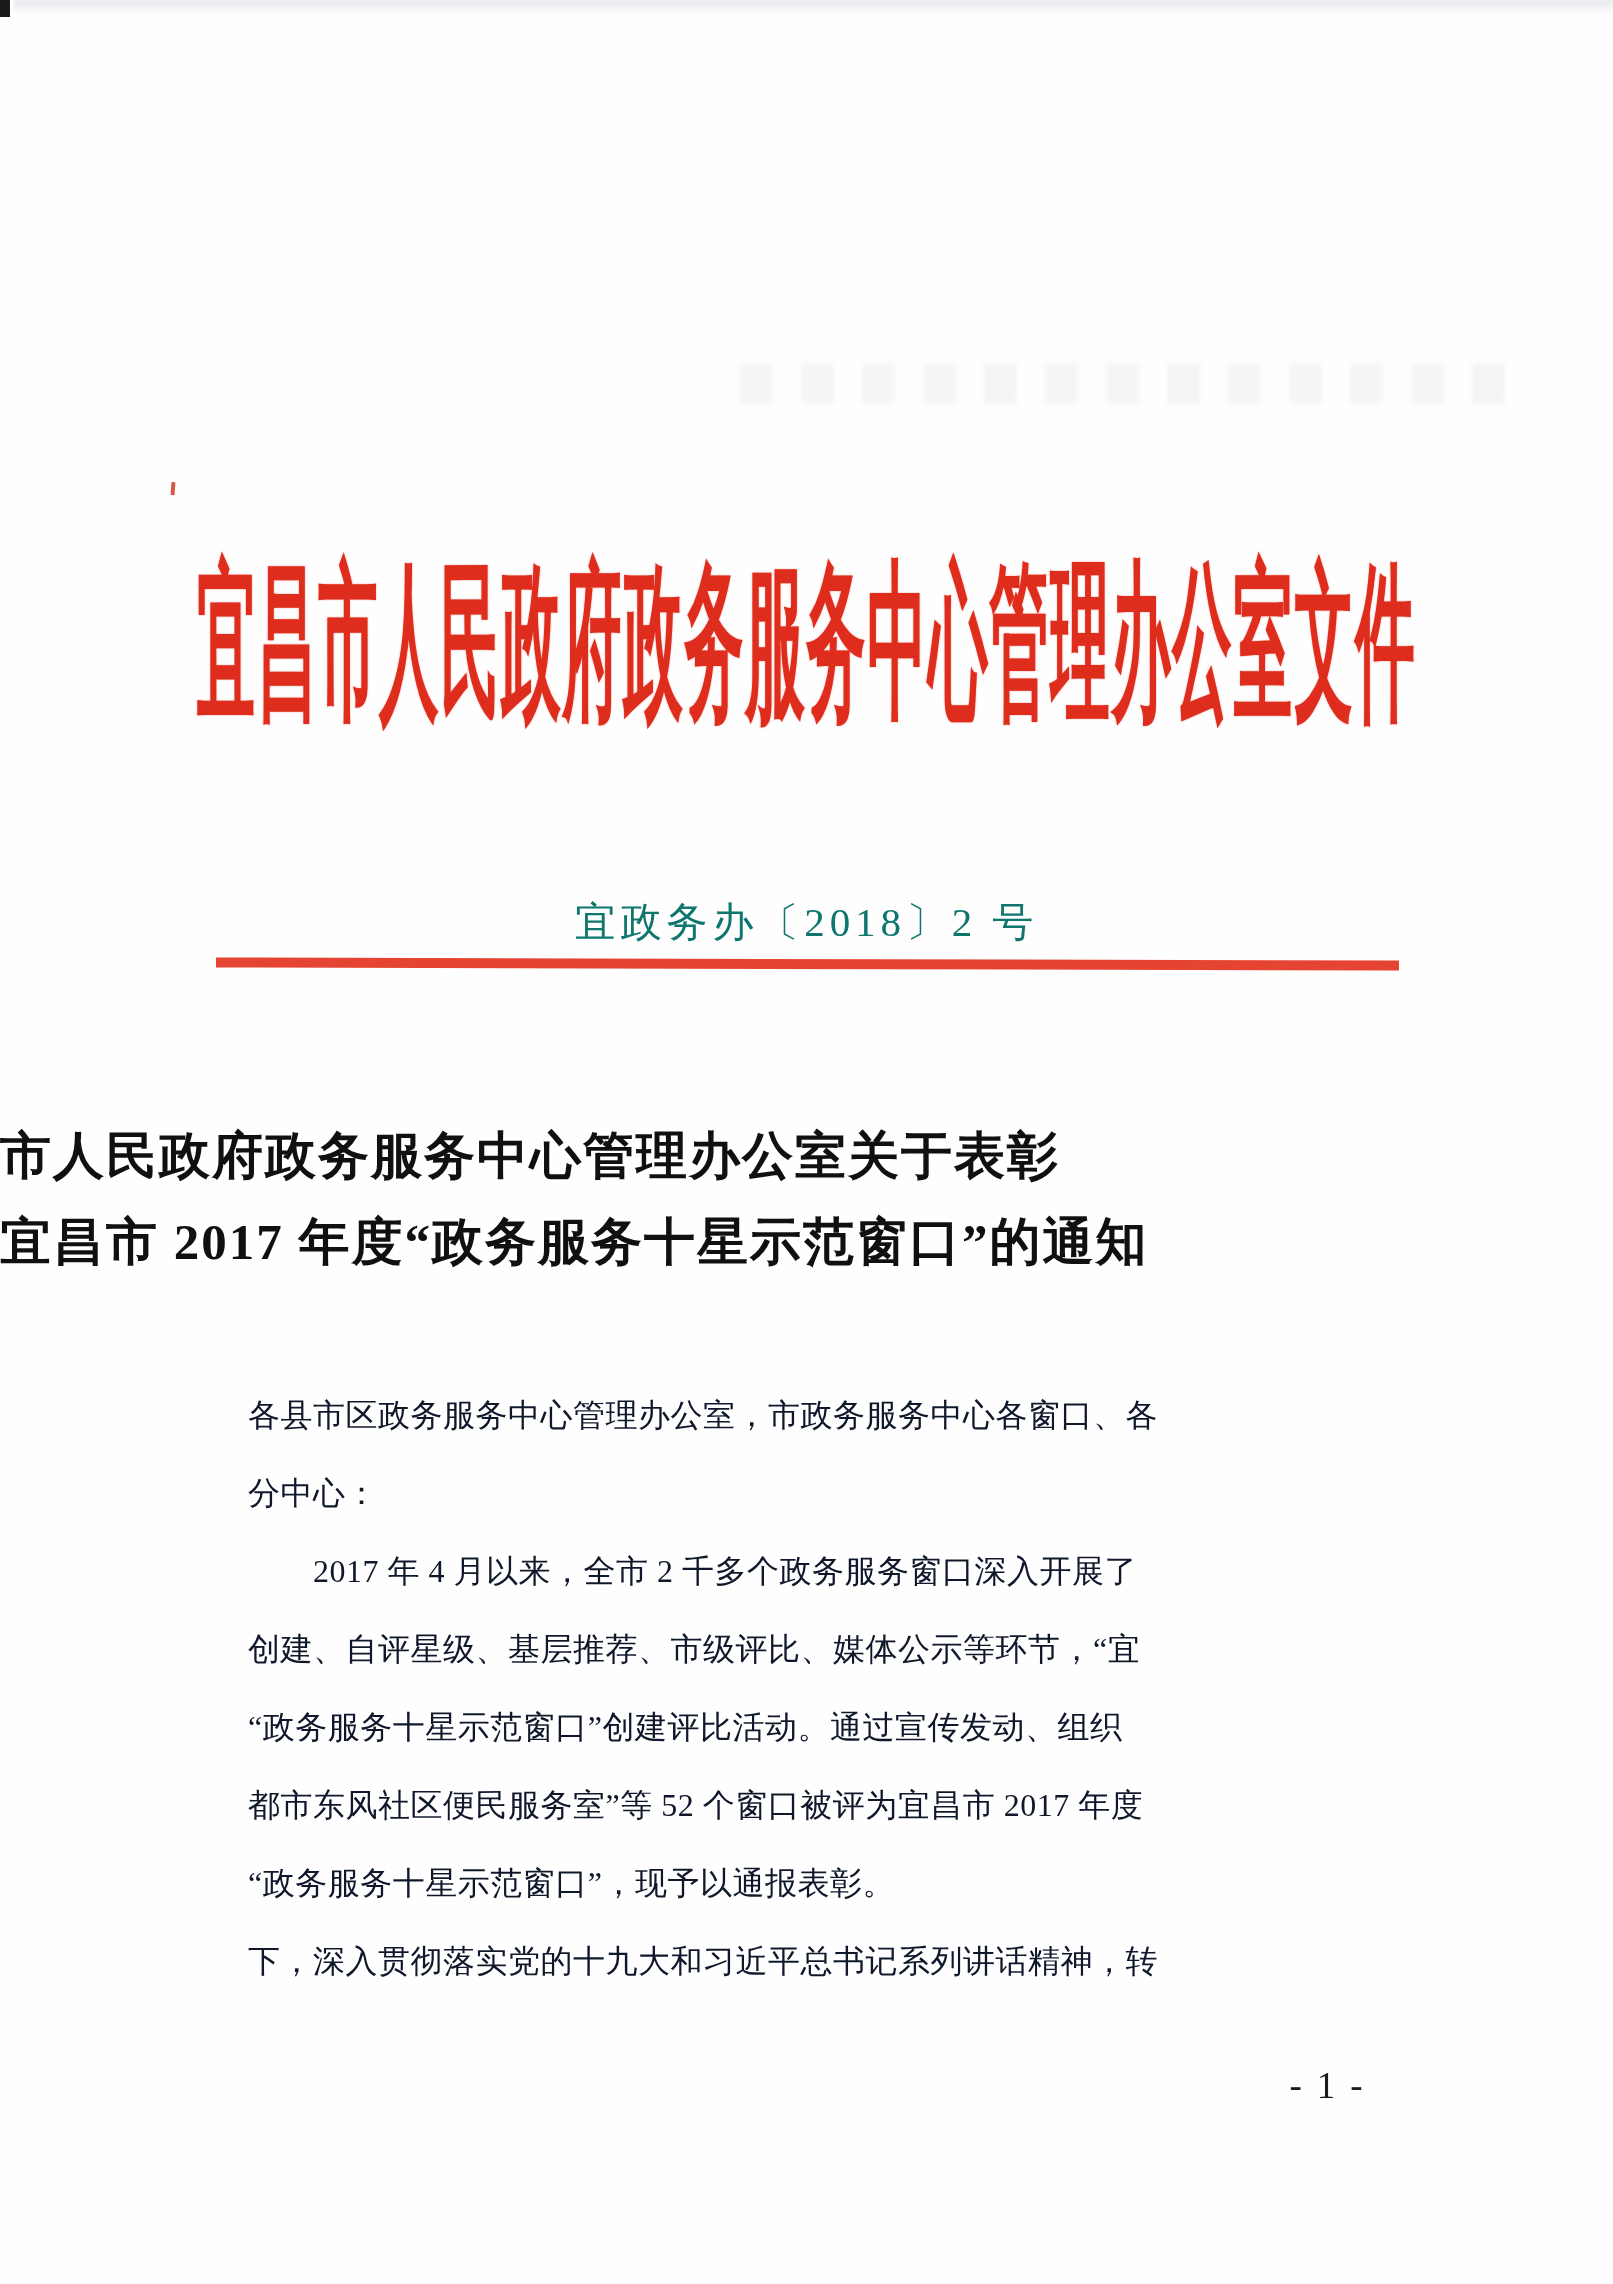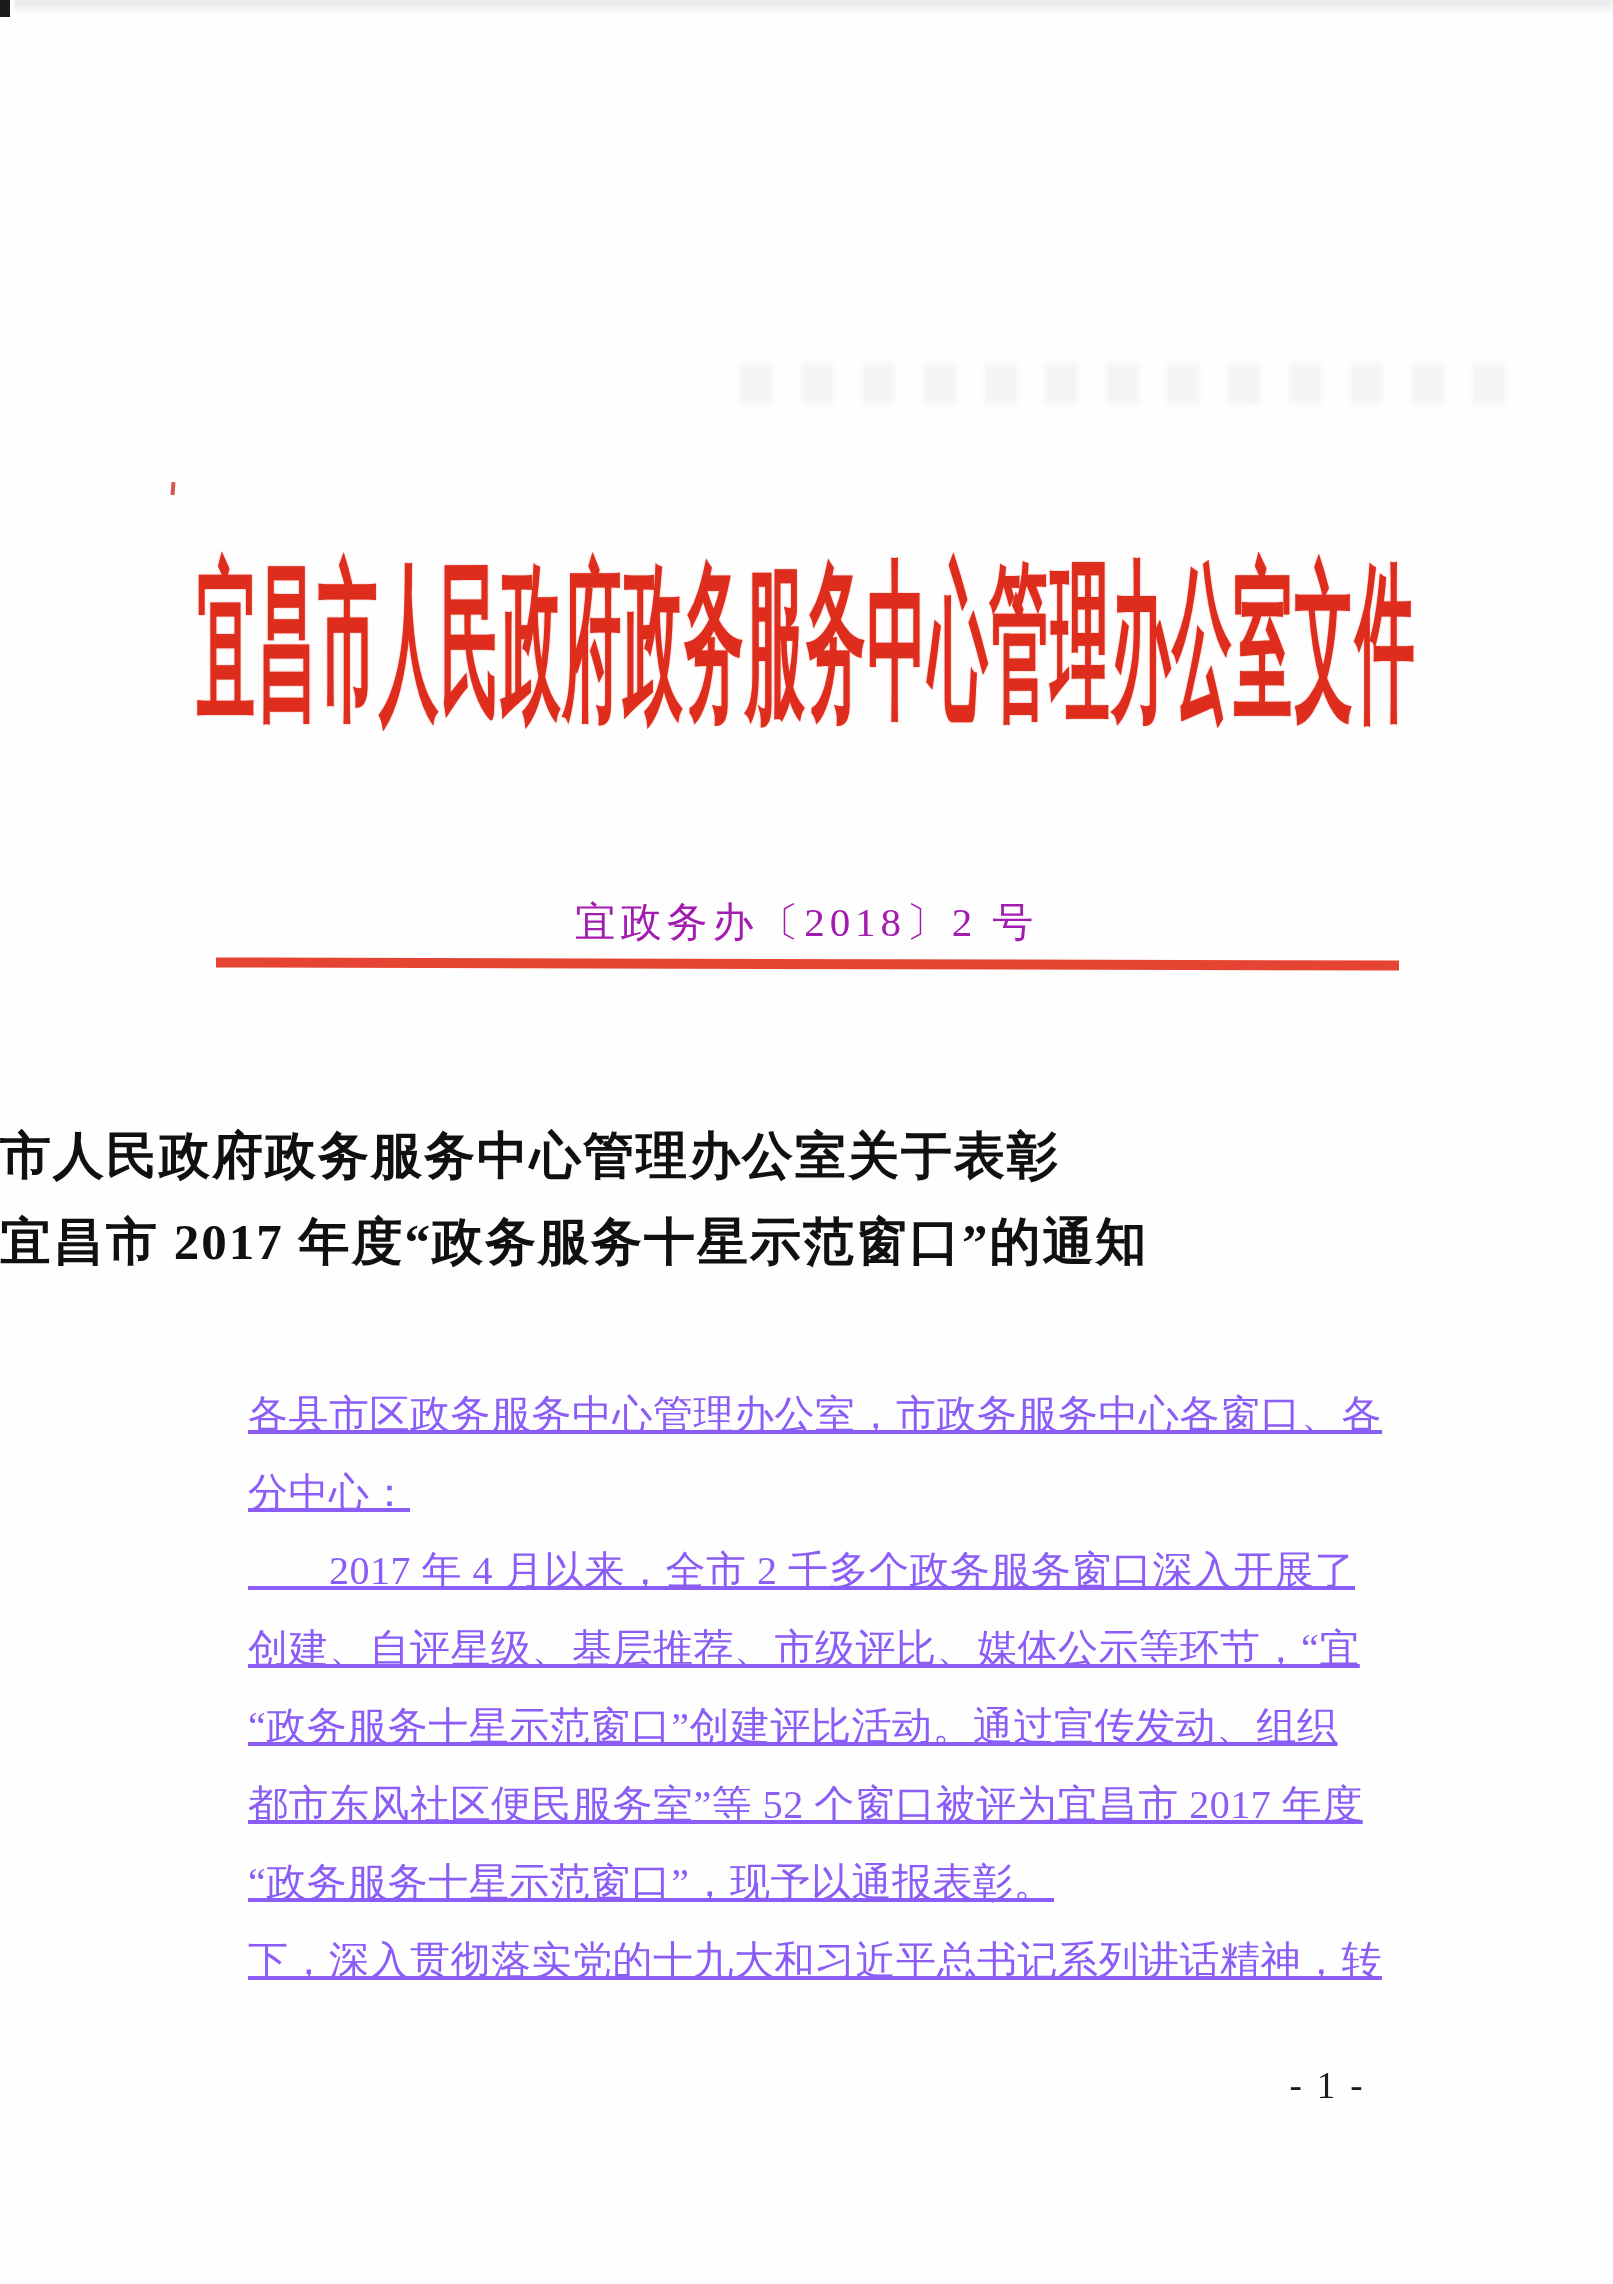--- a/index.html
+++ b/index.html
@@ -71,21 +71,21 @@
   }
 
   
   .doc-number {
     position: absolute;
     top: 898px; left: 0; right: 0;
     text-align: center;
     font-size: 41px;
     line-height: 49px;
     letter-spacing: 4.9px;
-    color: #a21caf;
+    color: #0f766e;
   }
 
   
   .red-divider {
     position: absolute;
     top: 959px;
     left: 216px;
     width: 1183px;
     height: 9.8px;
     background: #e64433;
@@ -106,25 +106,24 @@
   
   .body-text {
     position: absolute;
     top: 1376px;
     left: 248px;
     width: 1137px;
   }
   .body-line {
     height: 78px;
     line-height: 78px;
-    font-size: 40px;
+    font-size: 32px;
     letter-spacing: 0.5px;
     white-space: nowrap;
-    color: #8b5cf6;
-    text-decoration: underline;
+    color: #0f172a;
   }
 
   
   .page-number {
     position: absolute;
     top: 2064px;
     left: 1259px;
     width: 137px;
     text-align: center;
     font-size: 37px;

